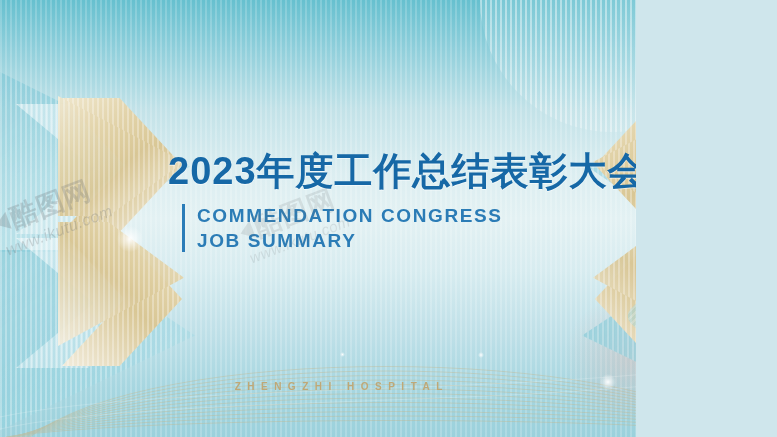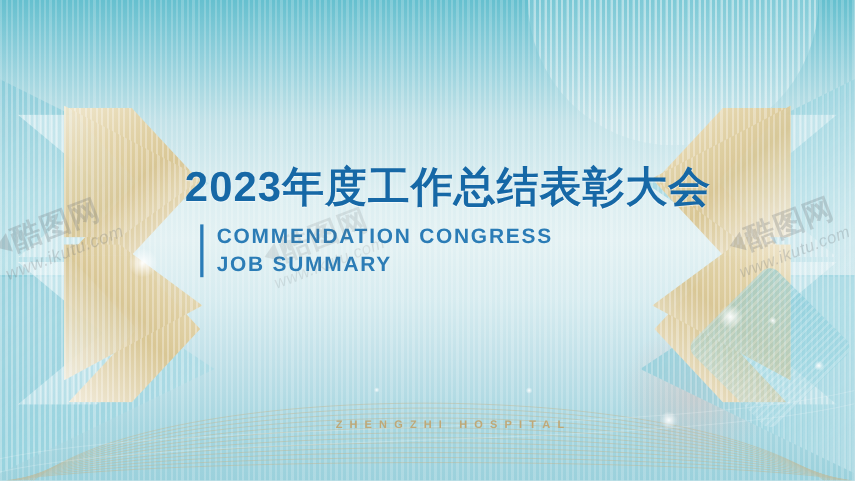--- a/index.html
+++ b/index.html
@@ -1,17 +1,17 @@
 <!DOCTYPE html>
 <html><head>
 <meta charset="utf-8">
 <style>
   html,body{margin:0;padding:0;background:#cfe6ec;}
   #slide{
-    position:relative;width:777px;height:437px;overflow:hidden;
+    position:relative;width:636px;height:437px;overflow:hidden;
     font-family:"Liberation Sans",sans-serif;
     background:linear-gradient(180deg,#66c0cf 0%,#8fcfdb 11%,#c2e2e8 25%,#dceef1 40%,#e3f1f3 50%,#d7ecf0 62%,#bfe0e8 76%,#a6d6e0 89%,#9bd1dc 100%);
   }
   
   .stripes{
     position:absolute;inset:0;
     background-image:repeating-linear-gradient(90deg,
       rgba(255,255,255,0.34) 0px,rgba(255,255,255,0.34) 2px,
       rgba(255,255,255,0) 2px,rgba(255,255,255,0) 5px);
     pointer-events:none;

